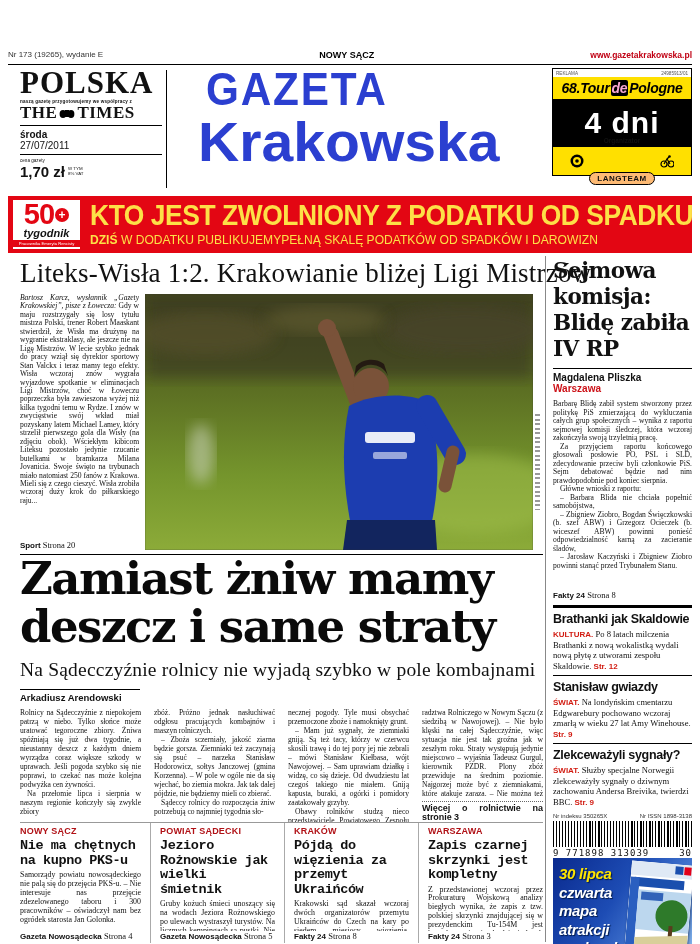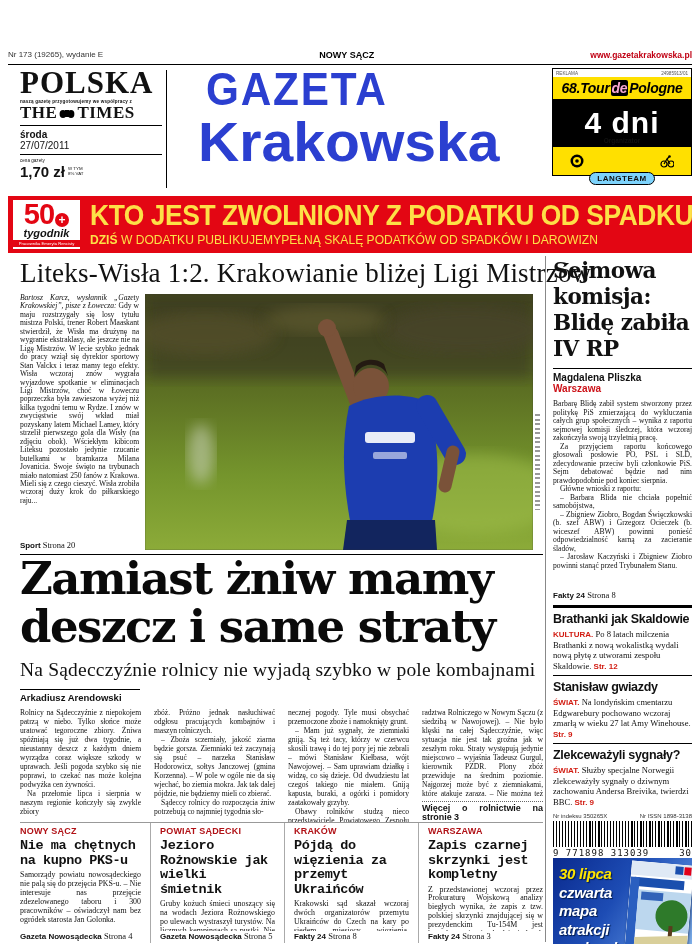--- a/index.html
+++ b/index.html
@@ -36,28 +36,28 @@
           font-family:"Liberation Sans",sans-serif;display:flex;flex-direction:column;}
   #ad-top .hdr{display:flex;justify-content:space-between;font-size:4.6px;color:#555;padding:2px 3px 1px 3px;}
   #ad-top .band1{background:#ffe000;height:22px;display:flex;align-items:center;justify-content:center;
                  font-style:italic;font-weight:900;font-size:14px;color:#000;letter-spacing:-.3px;}
   #ad-top .band1 .de{background:#000;color:#f9a8d4;padding:0 1px;margin:0 1px;border-radius:2px;}
   #ad-top .band2{background:#000;color:#fff;flex:1;display:flex;align-items:center;justify-content:center;
                  font-weight:900;font-size:30px;letter-spacing:1px;}
   #ad-top .band3{background:#ffe000;height:28px;display:flex;align-items:center;justify-content:center;gap:5px;padding:0 4px;}
   #ad-top .org{display:flex;flex-direction:column;align-items:center;}
   #ad-top .orglabel{font-size:6.5px;font-weight:bold;}
-  #ad-top .pill{border:1.5px solid #000;border-radius:8px;background:#7dd3fc;font-size:8px;font-weight:900;
+  #ad-top .pill{border:1.5px solid #000;border-radius:8px;background:#fdba74;font-size:8px;font-weight:900;
                 padding:1px 7px;letter-spacing:.5px;margin-top:28px;}
   .ad-icon{width:14px;height:14px;}
 
   
   #promo{position:absolute;left:8px;right:8px;top:196px;height:57px;background:#e30613;display:flex;}
   #promo .badge{margin:4px 0 4px 5px;width:67px;background:#fff;display:flex;flex-direction:column;align-items:center;overflow:hidden;}
-  #promo .b50{display:flex;align-items:flex-end;line-height:26px;margin-top:1px;}
+  #promo .b50{display:flex;align-items:center;line-height:26px;margin-top:1px;}
   #promo .b50 .num{color:#e30613;font-family:"Liberation Sans",sans-serif;font-weight:900;font-size:29px;letter-spacing:-1px;}
   #promo .b50 .plus{width:14px;height:14px;border-radius:50%;background:#e30613;color:#fff;font-weight:900;
                     font-size:12px;line-height:14px;text-align:center;margin:2px 0 0 1px;font-family:"Liberation Sans",sans-serif;}
   #promo .bweek{font-family:"Liberation Sans",sans-serif;font-weight:900;font-style:italic;font-size:11px;line-height:12px;}
   #promo .bsub{background:#e30613;color:#fff;font-family:"Liberation Sans",sans-serif;font-size:4.2px;
                width:100%;text-align:center;padding:1px 0;margin-top:1px;}
   #promo .ptexts{flex:1;padding:3px 0 0 10px;color:#fde047;overflow:hidden;}
   #promo .ptitle{font-family:"Liberation Sans",sans-serif;font-weight:900;font-size:30px;line-height:32px;
                  letter-spacing:-.5px;white-space:nowrap;transform:scaleX(.88);transform-origin:left;}
   #promo .psub{font-family:"Liberation Sans",sans-serif;font-size:13px;white-space:nowrap;

